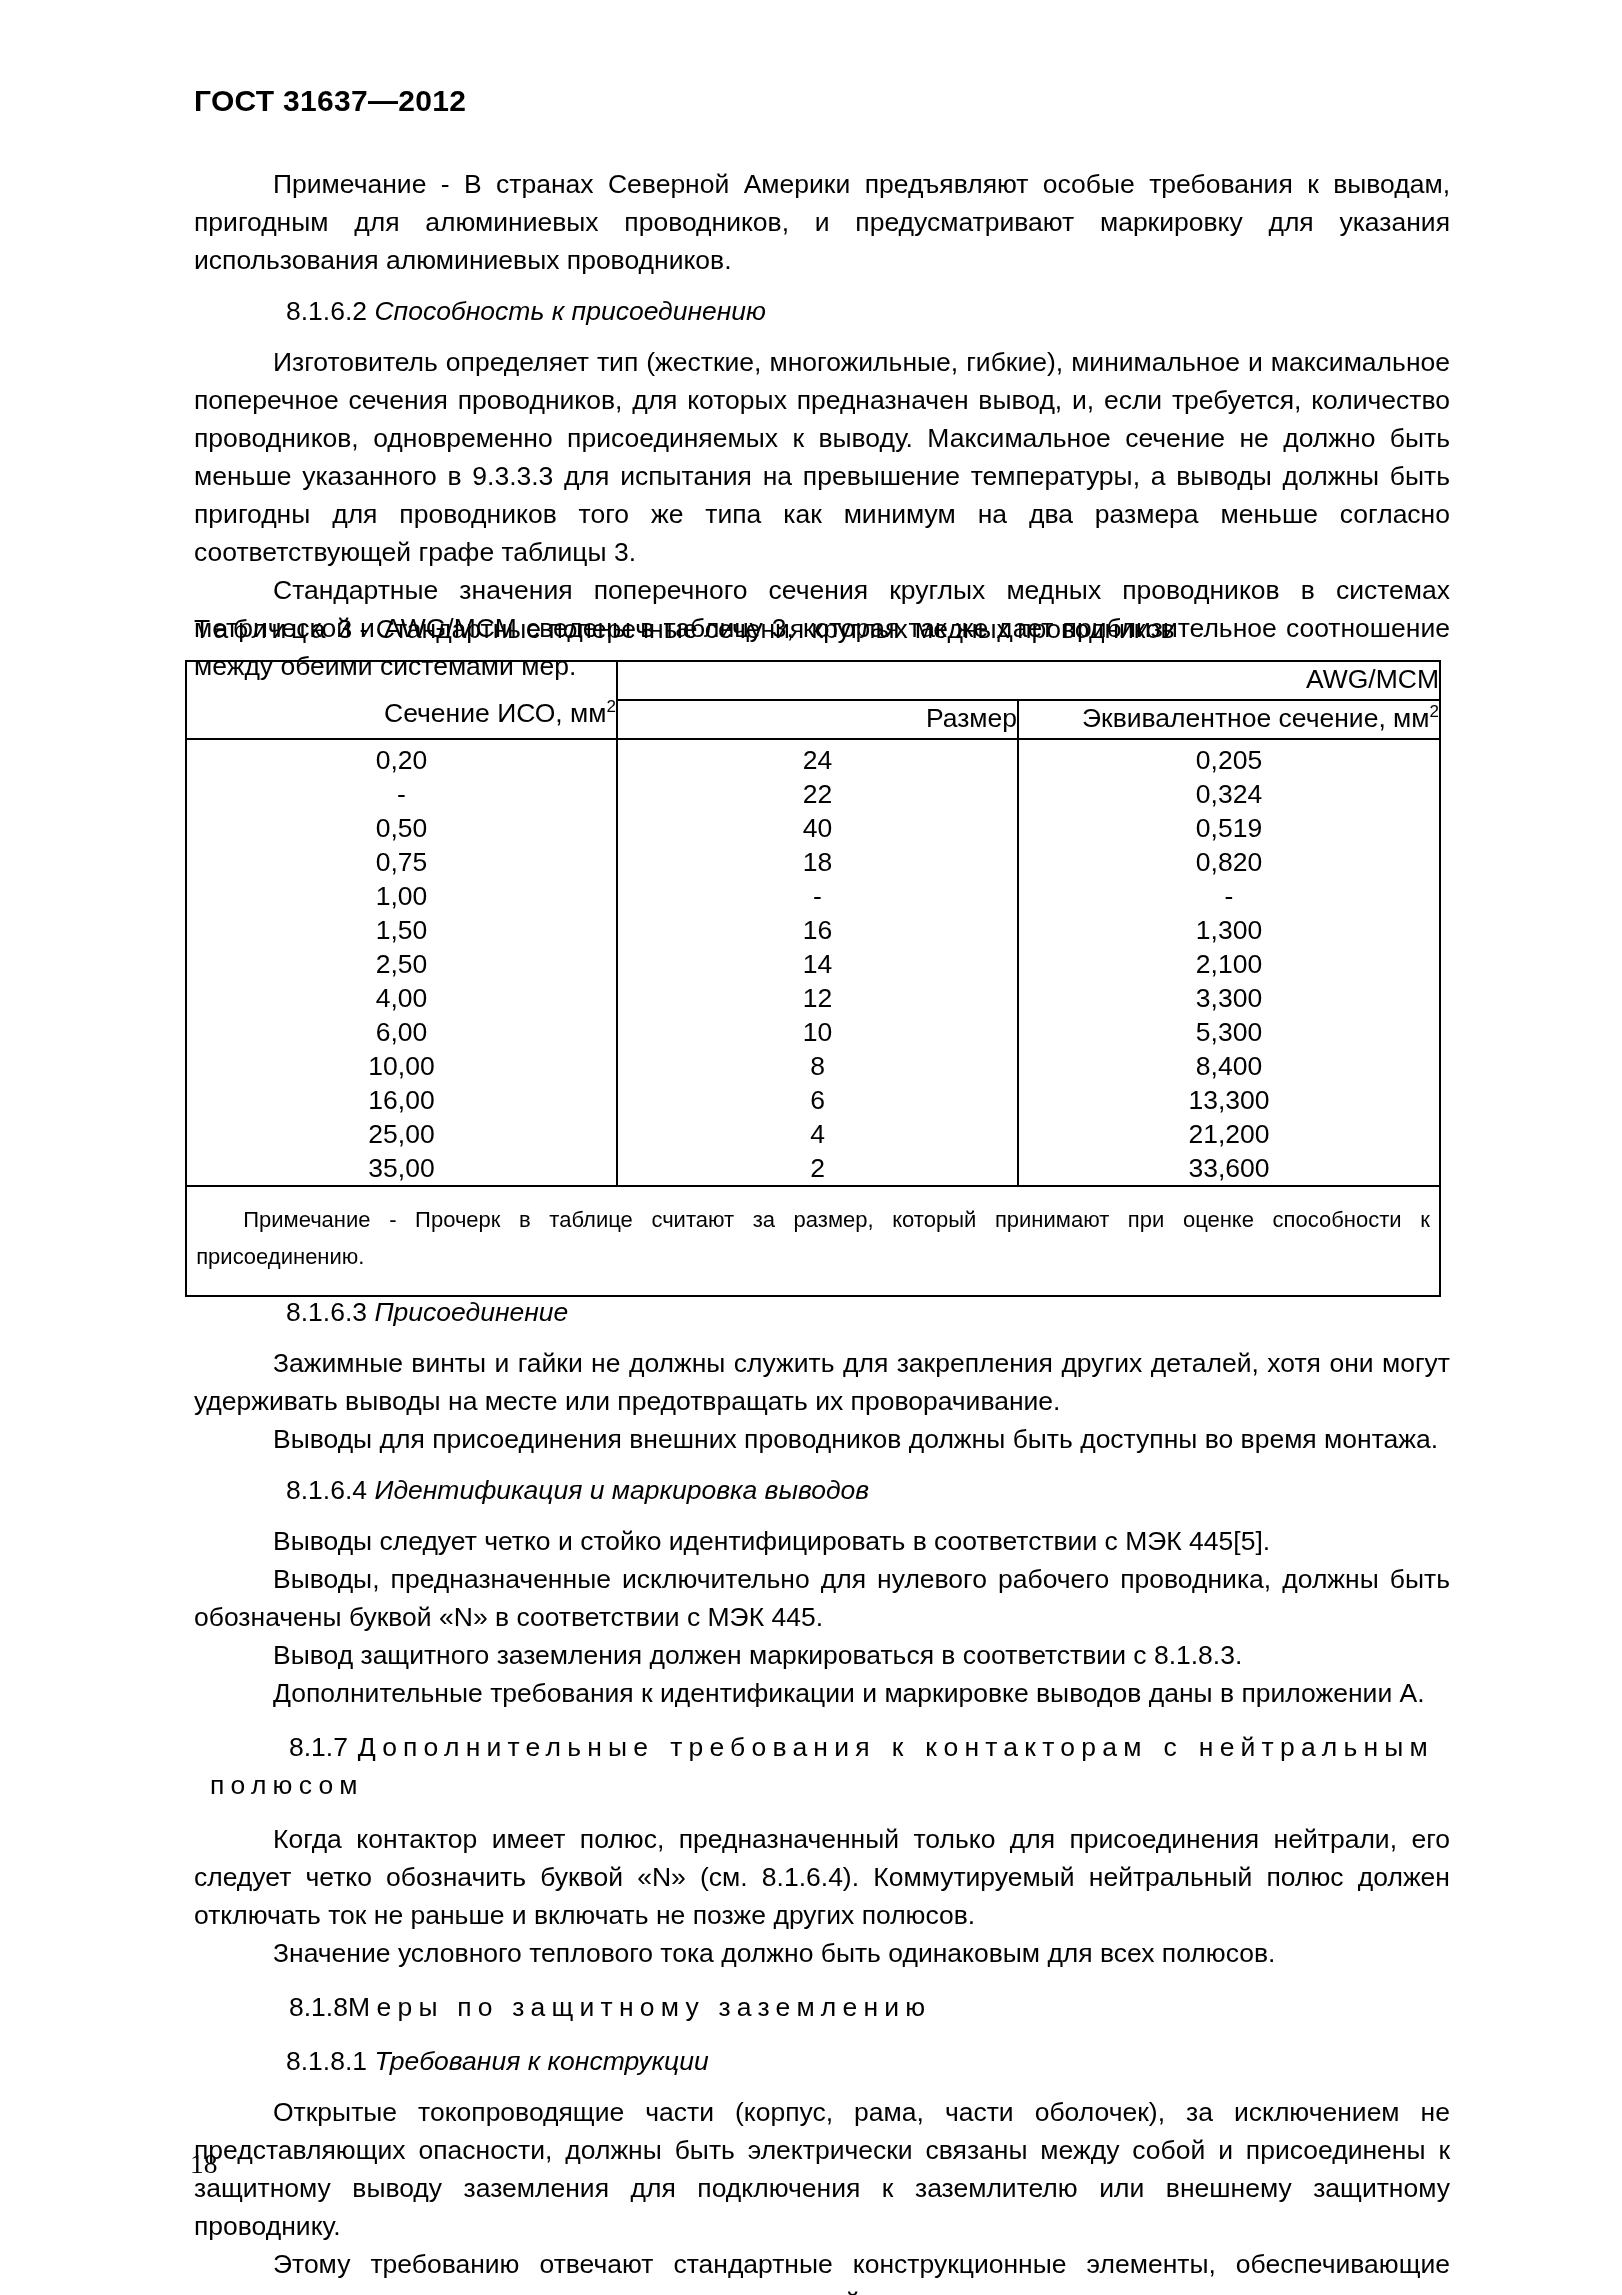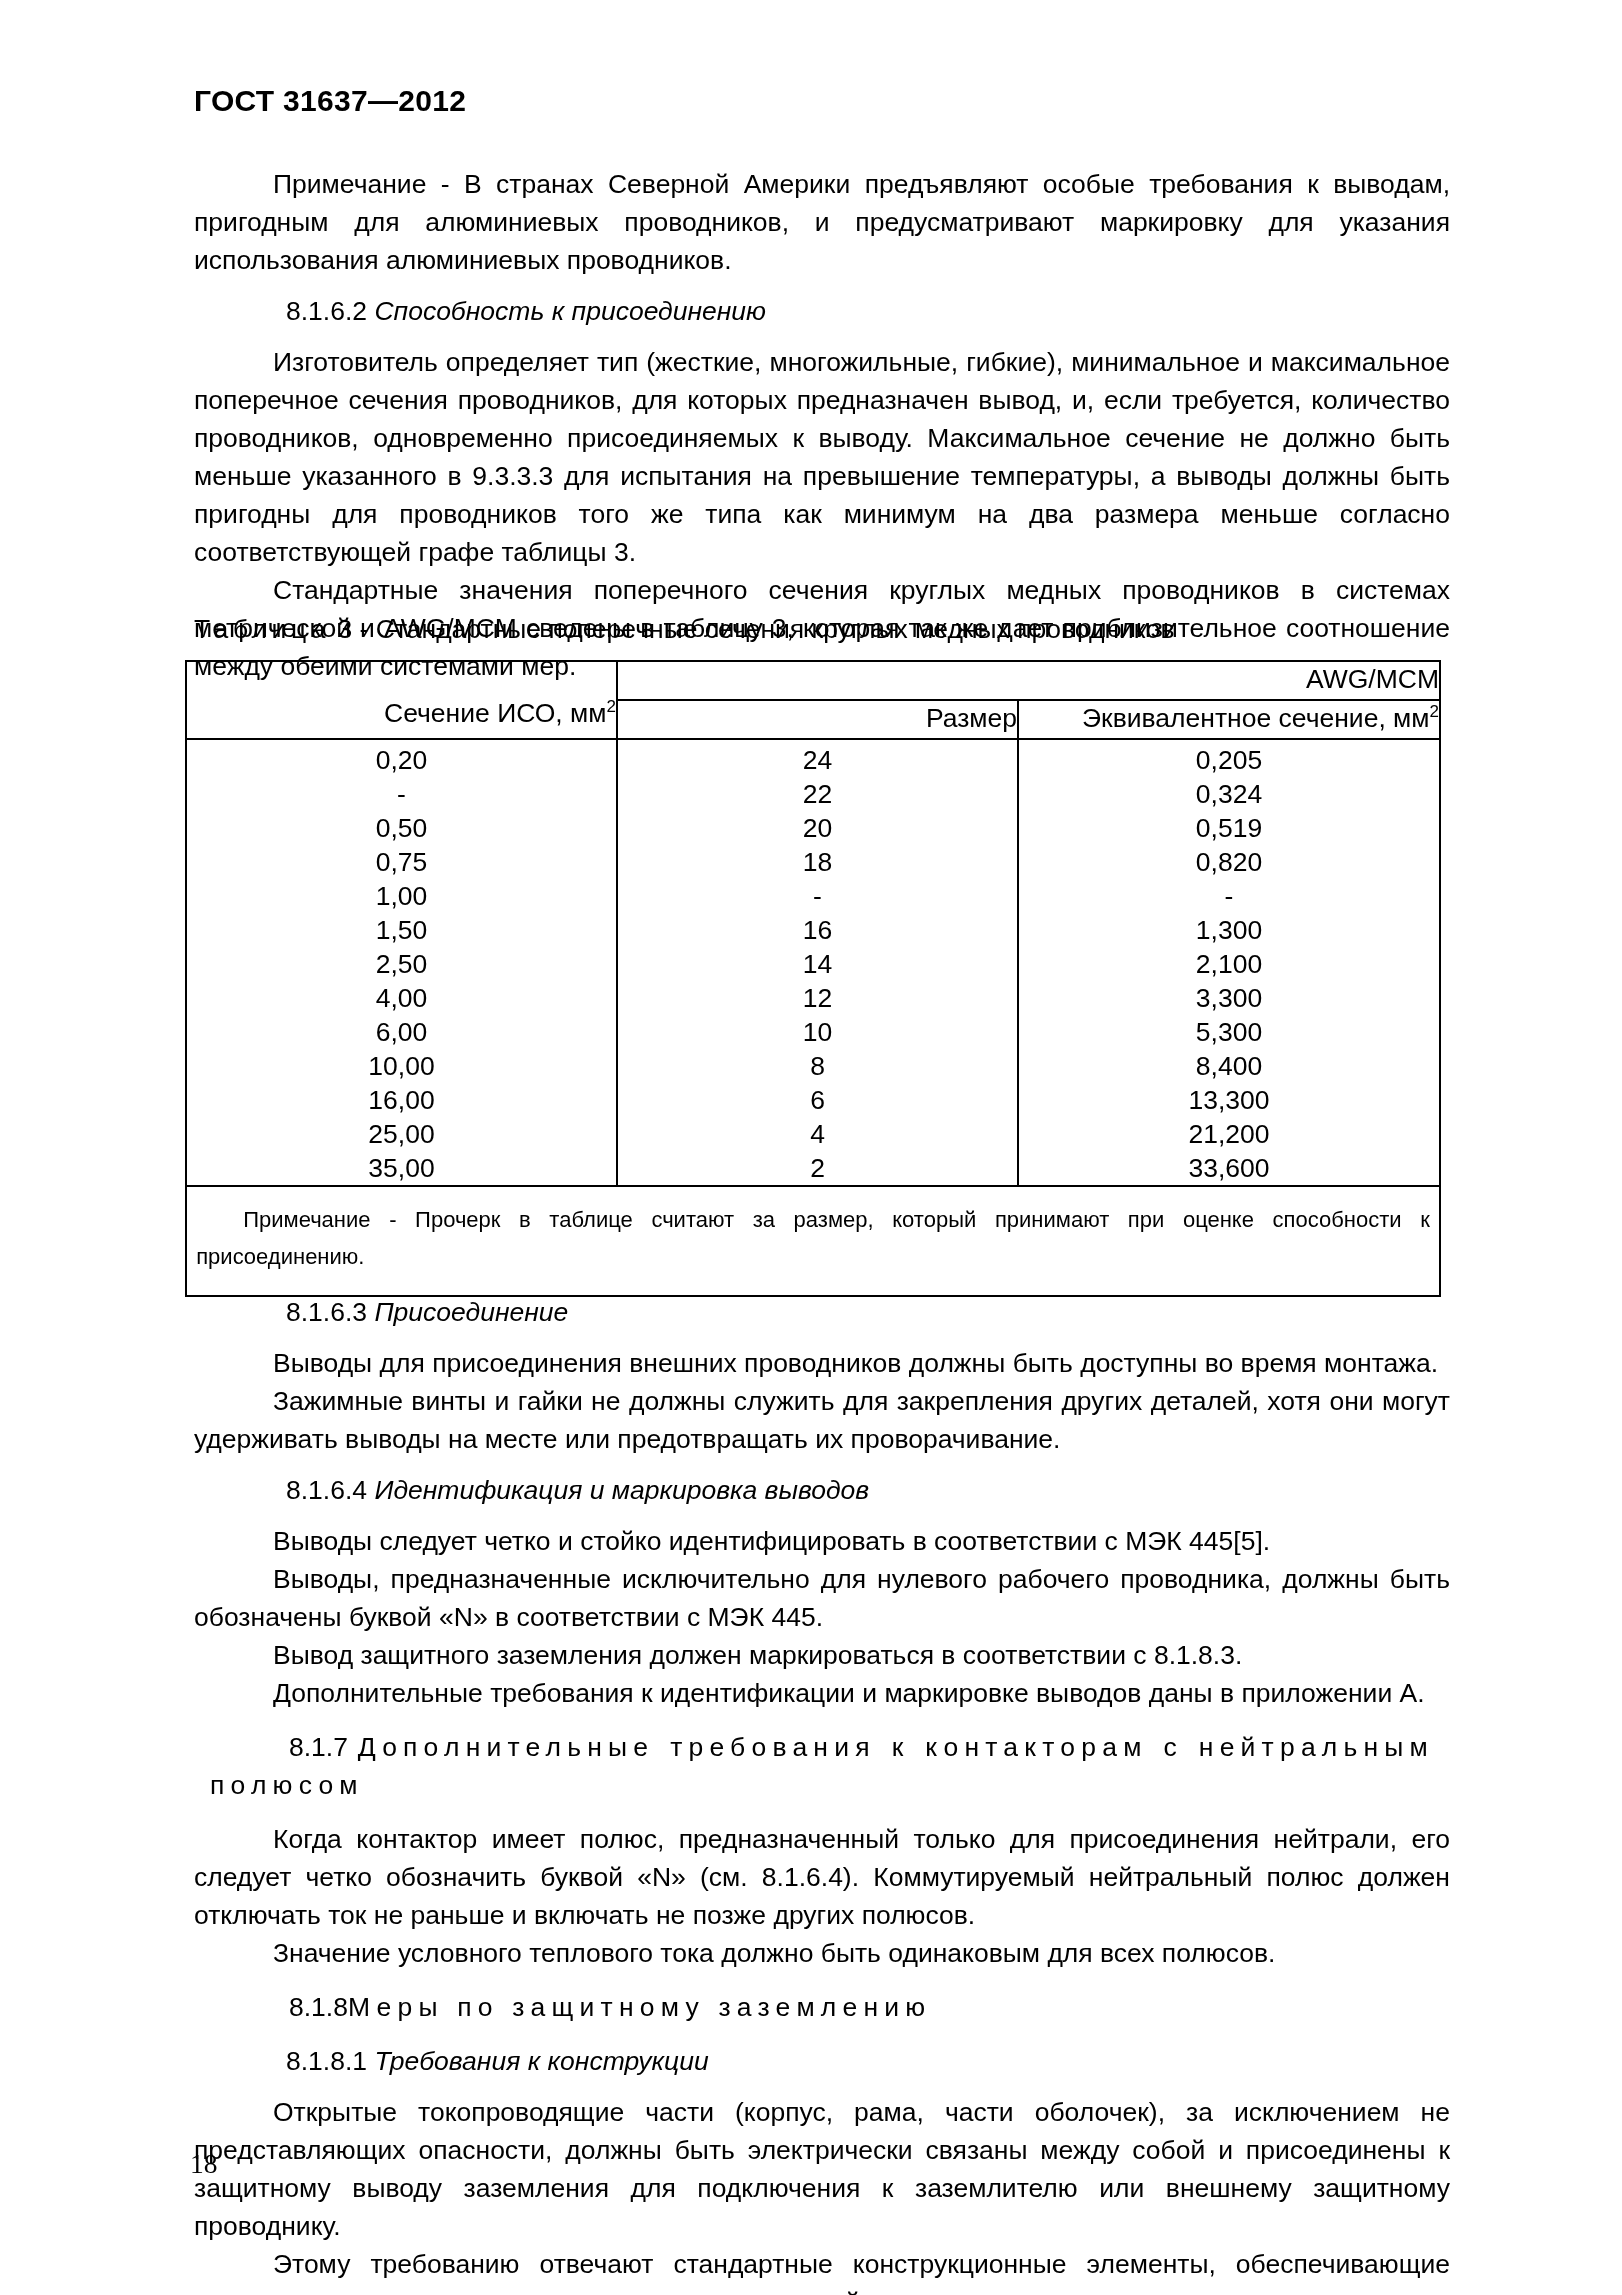--- a/index.html
+++ b/index.html
@@ -187,21 +187,21 @@
           <td class="bd-in-r dcell first">24</td>
           <td class="bd-out-r dcell first">0,205</td>
         </tr>
         <tr>
           <td class="bd-out-l bd-in-r dcell">-</td>
           <td class="bd-in-r dcell">22</td>
           <td class="bd-out-r dcell">0,324</td>
         </tr>
         <tr>
           <td class="bd-out-l bd-in-r dcell">0,50</td>
-          <td class="bd-in-r dcell">20</td>
+          <td class="bd-in-r dcell">40</td>
           <td class="bd-out-r dcell">0,519</td>
         </tr>
         <tr>
           <td class="bd-out-l bd-in-r dcell">0,75</td>
           <td class="bd-in-r dcell">18</td>
           <td class="bd-out-r dcell">0,820</td>
         </tr>
         <tr>
           <td class="bd-out-l bd-in-r dcell">1,00</td>
           <td class="bd-in-r dcell">-</td>
@@ -251,22 +251,22 @@
         <tr>
           <td colspan="3" class="bd-out-l bd-out-r bd-out-b note-cell">Примечание - Прочерк в таблице считают за размер, который принимают при оценке способности к присоединению.</td>
         </tr>
       </tbody>
     </table>
   </div>
 
   <div class="content" style="top:1280px;">
 
     <p class="sec"><span>8.1.6.3</span> <span class="it">Присоединение</span></p>
+    <p class="body">Зажимные винты и гайки не должны служить для закрепления других деталей, хотя они могут удерживать выводы на месте или предотвращать их проворачивание.</p>
     <p class="body">Выводы для присоединения внешних проводников должны быть доступны во время монтажа.</p>
-    <p class="body">Зажимные винты и гайки не должны служить для закрепления других деталей, хотя они могут удерживать выводы на месте или предотвращать их проворачивание.</p>
 
     <p class="sec"><span>8.1.6.4</span> <span class="it">Идентификация и маркировка выводов</span></p>
     <p class="body">Выводы следует четко и стойко идентифицировать в соответствии с МЭК 445[5].</p>
     <p class="body">Выводы, предназначенные исключительно для нулевого рабочего проводника, должны быть обозначены буквой «N» в соответствии с МЭК 445.</p>
     <p class="body">Вывод защитного заземления должен маркироваться в соответствии с 8.1.8.3.</p>
     <p class="body">Дополнительные требования к идентификации и маркировке выводов даны в приложении А.</p>
 
     <p class="spaced"><span>8.1.7</span> <span class="trk">Дополнительные требования к контакторам с нейтральным полюсом</span></p>
     <p class="body">Когда контактор имеет полюс, предназначенный только для присоединения нейтрали, его следует четко обозначить буквой «N» (см. 8.1.6.4). Коммутируемый нейтральный полюс должен отключать ток не раньше и включать не позже других полюсов.</p>
     <p class="body">Значение условного теплового тока должно быть одинаковым для всех полюсов.</p>

